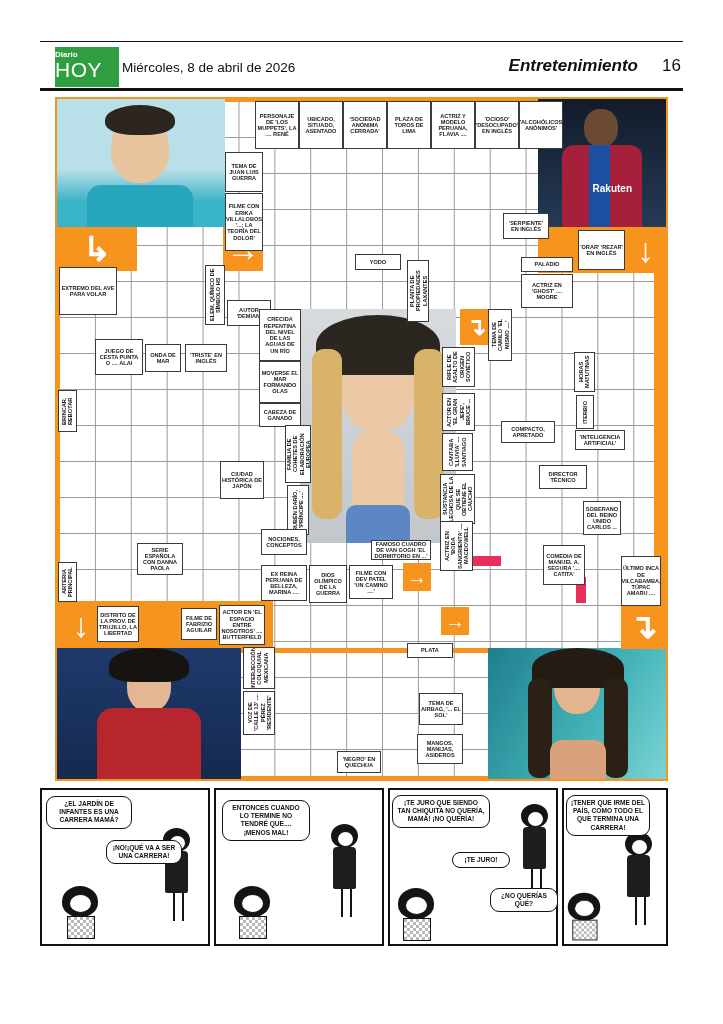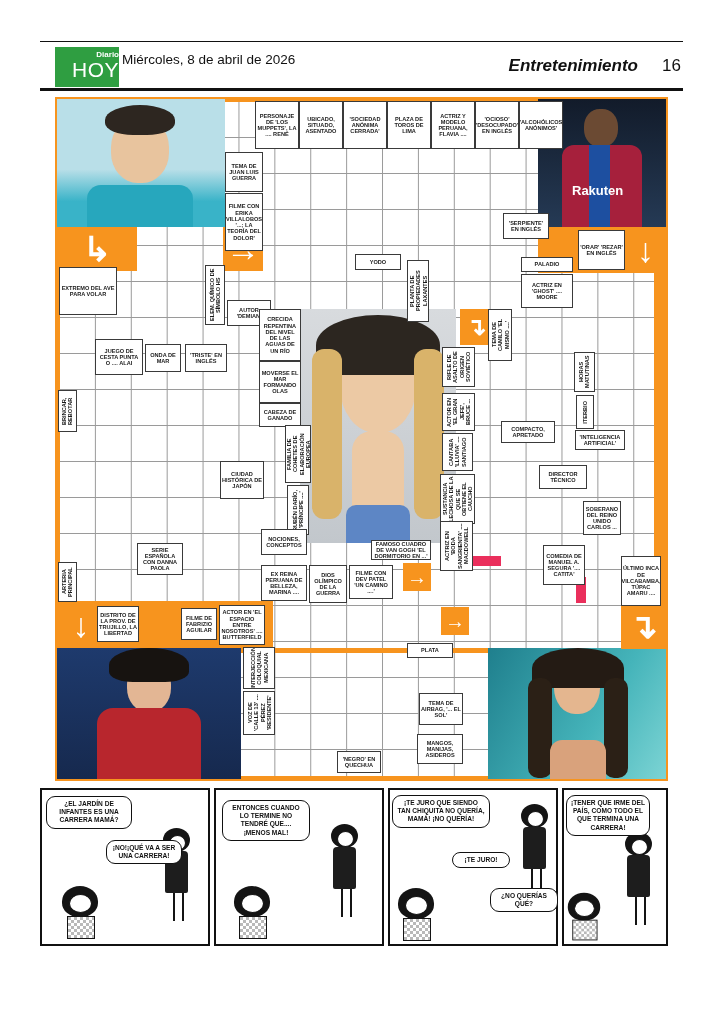--- a/index.html
+++ b/index.html
@@ -1,24 +1,24 @@
 <!DOCTYPE html>
 <html><head>
 <meta charset="utf-8">
 <style>
   html,body{margin:0;padding:0;background:#fff;}
   .page{position:relative;width:723px;height:1024px;background:#fff;overflow:hidden;
         font-family:"Liberation Sans",sans-serif;}
   
   .topline{position:absolute;left:40px;top:41px;width:643px;height:1px;background:#111;}
   .logo{position:absolute;left:55px;top:47px;width:64px;height:40px;background:#2f9e41;
-        color:#fff;text-align:right;line-height:1;}
+        color:#fff;text-align:left;line-height:1;}
   .logo .sm{display:block;font-size:8px;font-weight:bold;padding-top:4px;}
   .logo .big{display:block;font-size:21px;font-weight:normal;letter-spacing:.5px;}
-  .date{position:absolute;left:122px;top:52px;font-size:13.5px;color:#111;}
+  .date{position:absolute;left:122px;top:60px;font-size:13.5px;color:#111;}
   .section{position:absolute;right:85px;top:56px;font-size:17px;font-weight:bold;font-style:italic;color:#111;}
   .pageno{position:absolute;right:42px;top:56px;font-size:17px;color:#111;}
   .headrule{position:absolute;left:40px;top:88px;width:643px;height:3px;background:#111;}
   
   .puzzle{position:absolute;left:55px;top:97px;width:613px;height:684px;background:#fff;}
   .grid{position:absolute;left:4px;top:4px;right:6px;bottom:4px;
         background-image:linear-gradient(#9a9a9a 1px,transparent 1px),
                          linear-gradient(90deg,#9a9a9a 1px,transparent 1px);
         background-size:35.9px 36px;border-right:1px solid #9a9a9a;border-bottom:1px solid #9a9a9a;}
   .frame{position:absolute;background:#F7941E;}
@@ -84,21 +84,21 @@
     <div class="frame" style="left:185px;top:551px;width:250px;height:5px"></div>
 
     <div class="photo" style="left:2px;top:2px;width:168px;height:128px;background:linear-gradient(180deg,#b9dfe8 55%,#39b3c8 80%)">
       <div style="left:54px;top:18px;width:58px;height:66px;background:#e8c49e;border-radius:46%"></div>
       <div style="left:48px;top:6px;width:70px;height:30px;background:#2d2620;border-radius:50% 50% 40% 40%"></div>
       <div style="left:30px;top:86px;width:106px;height:42px;background:#27a7bd;border-radius:14px 14px 0 0"></div>
     </div>
     <div class="photo" style="left:483px;top:2px;width:128px;height:128px;background:linear-gradient(180deg,#121b2a,#253a55)">
       <div style="left:46px;top:10px;width:34px;height:38px;background:#6b4a33;border-radius:46%"></div>
       <div style="left:24px;top:46px;width:80px;height:82px;background:linear-gradient(90deg,#a6203c 0 34%,#1d4fa0 34% 60%,#a6203c 60%);border-radius:12px 12px 0 0"></div>
-      <div style="left:34px;top:84px;width:60px;height:10px;color:#fff;font-size:13px;font-weight:bold;text-align:left">Rakuten</div>
+      <div style="left:34px;top:84px;width:60px;height:10px;color:#fff;font-size:10px;font-weight:bold;text-align:right">Rakuten</div>
     </div>
     <div class="photo" style="left:245px;top:212px;width:156px;height:234px;background:linear-gradient(180deg,#d8dbde,#c2c7cc)">
       <div style="left:40px;top:28px;width:76px;height:96px;background:#ecc9a4;border-radius:48%"></div>
       <div style="left:16px;top:6px;width:124px;height:60px;background:#2c2620;border-radius:50% 50% 0 0"></div>
       <div style="left:12px;top:40px;width:30px;height:170px;background:#d9b36a;border-radius:12px"></div>
       <div style="left:114px;top:40px;width:30px;height:170px;background:#d9b36a;border-radius:12px"></div>
       <div style="left:52px;top:122px;width:52px;height:112px;background:#ecc9a4;border-radius:20px 20px 0 0"></div>
       <div style="left:46px;top:196px;width:64px;height:38px;background:#5d86c5;border-radius:10px 10px 0 0"></div>
     </div>
     <div class="photo" style="left:2px;top:551px;width:184px;height:131px;background:linear-gradient(180deg,#1e3a6d,#16294e)">

